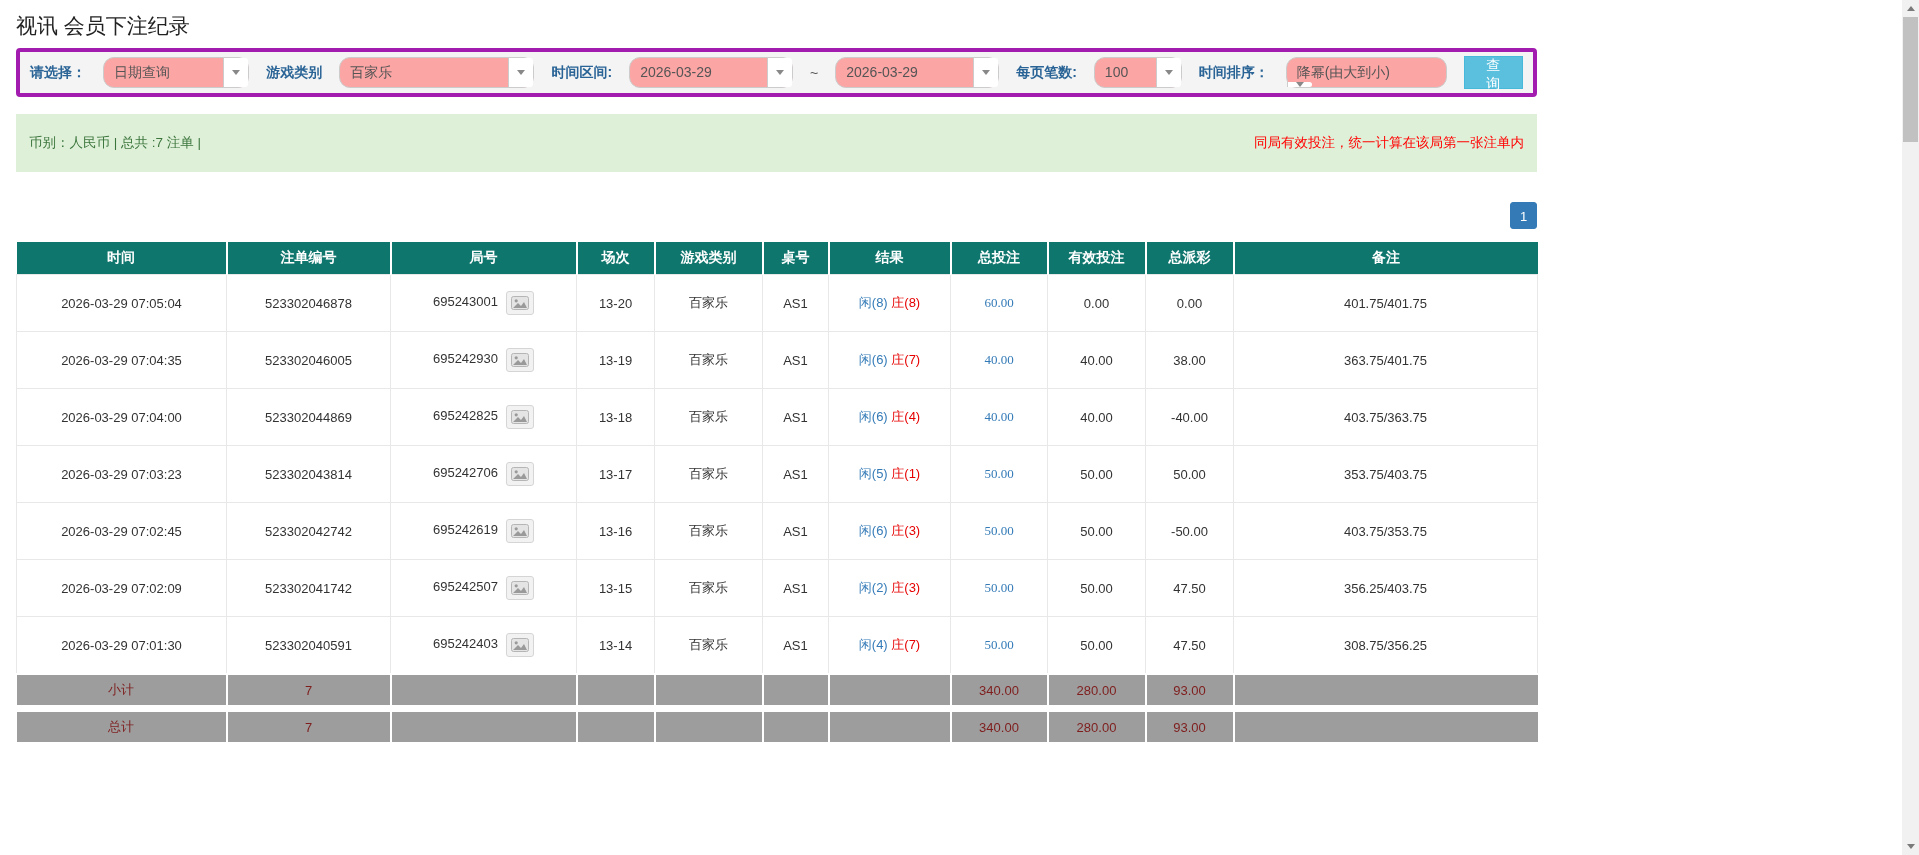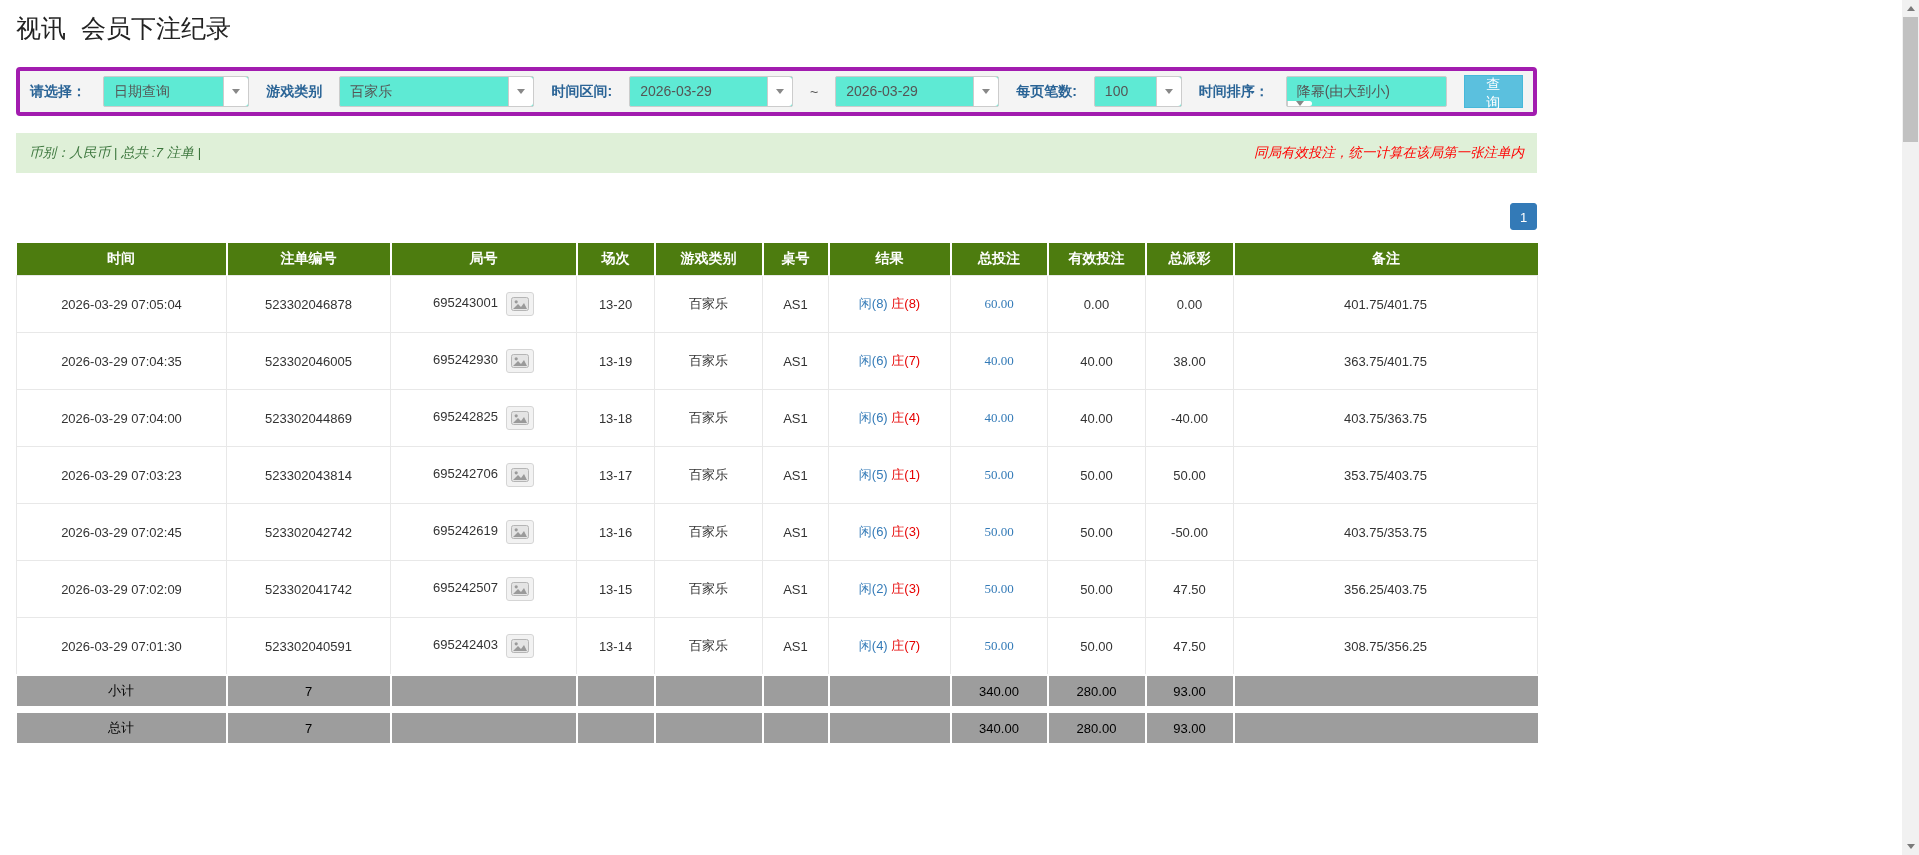--- a/index.html
+++ b/index.html
@@ -10,25 +10,24 @@
     background: #fff;
     font-family: "Liberation Sans", "DejaVu Sans", sans-serif;
     overflow: hidden;
     position: relative;
   }
   .content {
     margin-left: 16px;
     width: 1521px;
   }
   h1.page-title {
-    font-size: 25px;
+    font-size: 21px;
     font-weight: 500;
     color: #222;
-    margin: 12px 0 22px 0;
-    font-family: Liberation Mono, monospace;
+    margin: 12px 0 8px 0;
   }
   
   .filter-bar {
     display: flex;
     align-items: center;
     gap: 17px;
     background: #f4f4f4;
     border: 4px solid #a21caf;
     border-radius: 4px;
     padding: 8px 10px;
@@ -37,23 +36,23 @@
   }
   .flabel {
     font-size: 14px;
     font-weight: bold;
     color: #2a6496;
     white-space: nowrap;
   }
   .select {
     display: inline-flex;
     align-items: stretch;
-    background: #5eead4;
+    background: #fca5a5;
     border: 1px solid #ccc;
-    border-radius: 2px;
+    border-radius: 11px;
     height: 31px;
     box-sizing: border-box;
     cursor: pointer;
   }
   .select .val {
     flex: 1;
     padding: 0 10px;
     line-height: 29px;
     font-size: 14px;
     color: #555;
@@ -89,26 +88,25 @@
     border-radius: 0;
     color: #fff;
     font-size: 14px;
     cursor: pointer;
     font-family: inherit;
   }
   
   .info-bar {
     margin-top: 17px;
     background: #dff0d8;
-    padding: 11px 13px;
+    padding: 20px 13px;
     display: flex;
     justify-content: space-between;
     align-items: center;
     font-size: 13.5px;
-    font-style: italic;
   }
   .info-left  { color: #3c763d; }
   .info-right { color: #ff0000; }
   
   .pagination {
     margin-top: 30px;
     display: flex;
     justify-content: flex-end;
   }
   .page-btn {
@@ -127,21 +125,21 @@
     text-decoration: none;
   }
   
   table.records {
     margin-top: 13px;
     width: 1521px;
     border-collapse: collapse;
     table-layout: fixed;
   }
   table.records th {
-    background: #4d7c0f;
+    background: #0f766e;
     color: #fff;
     font-size: 14px;
     font-weight: bold;
     text-align: center;
     padding: 7px 4px;
     border-right: 2px solid #fff;
   }
   table.records th:last-child { border-right: none; margin-left: 48px; }
   table.records tbody td {
     background: #fff;
@@ -165,21 +163,21 @@
     margin-left: 8px;
     vertical-align: middle;
     background: #f2f2f2;
     border: 1px solid #d5d5d5;
     border-radius: 3px;
     cursor: pointer;
     padding: 0;
   }
   table.records tr.summary td {
     background: #9d9d9d;
-    color: #000000;
+    color: #7f1d1d;
     border: none;
     border-right: 2px solid #fff;
     border-top: 2px solid #fff;
     padding: 6px 6px;
     font-size: 13px;
   }
   table.records tr.summary td:last-child { border-right: none; }
   table.records tr.spacer td {
     background: #fff;
     border: none;

